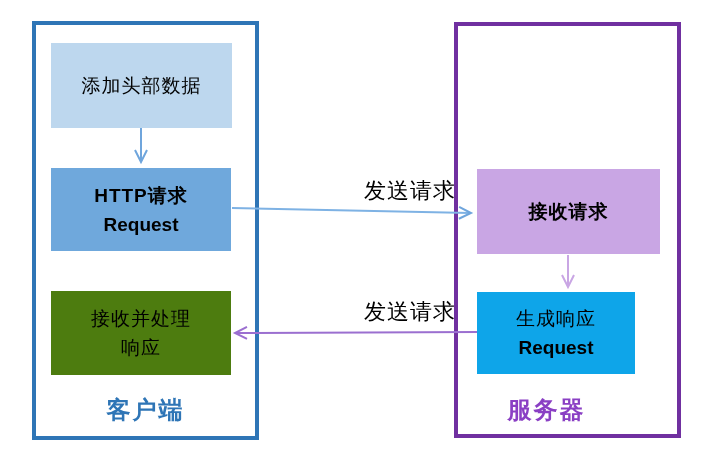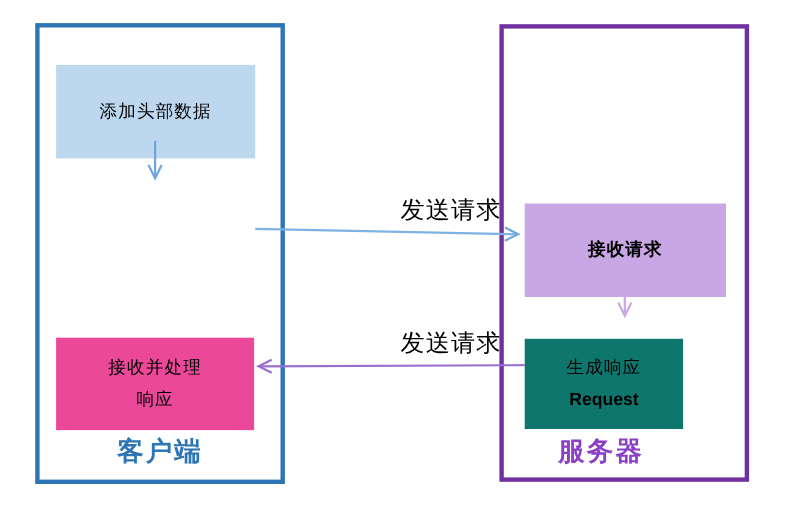--- a/index.html
+++ b/index.html
@@ -28,30 +28,29 @@
   }
 
   .box {
     position: absolute;
     display: flex;
     flex-direction: column;
     align-items: center;
     justify-content: center;
     text-align: right;
     color: #000000;
-    font-size: 16px;
+    font-size: 19px;
     line-height: 29px;
     letter-spacing: 1px;
-    margin-top: 16px;
   }
   .box.add-header    { left: 51px;  top: 43px;  width: 181px; height: 85px; background: #BDD7EE; }
   .box.http-request  { left: 51px;  top: 168px; width: 180px; height: 83px; background: #6FA8DC; font-weight: bold; }
-  .box.recv-process  { left: 51px;  top: 291px; width: 180px; height: 84px; background: #ec4899; }
+  .box.recv-process  { left: 51px;  top: 291px; width: 180px; height: 84px; background: #4d7c0f; }
   .box.recv-request  { left: 477px; top: 169px; width: 183px; height: 85px; background: #C9A6E4; font-weight: bold; }
-  .box.gen-response  { left: 477px; top: 292px; width: 144px; height: 82px; background: #0f766e; }
+  .box.gen-response  { left: 477px; top: 292px; width: 158px; height: 82px; background: #0ea5e9; }
   .box .latin-line   { font-weight: bold; letter-spacing: 0; }
 
   .zone-label {
     position: absolute;
     text-align: center;
     font-size: 24px;
     font-weight: bold;
     letter-spacing: 2px;
   }
   .zone-label.client { left: 32px;  top: 394px; width: 227px; color: #2E75B6; }
@@ -80,20 +79,24 @@
 <div class="canvas">
 
   <div class="container client"></div>
 
   <div class="container server"></div>
 
   <div class="box add-header">
     <span>添加头部数据</span>
   </div>
 
+  <div class="box http-request">
+    <span>HTTP请求</span>
+    <span class="latin-line">Request</span>
+  </div>
 
   <div class="box recv-process">
     <span>接收并处理</span>
     <span>响应</span>
   </div>
 
   <div class="box recv-request">
     <span>接收请求</span>
   </div>
 

